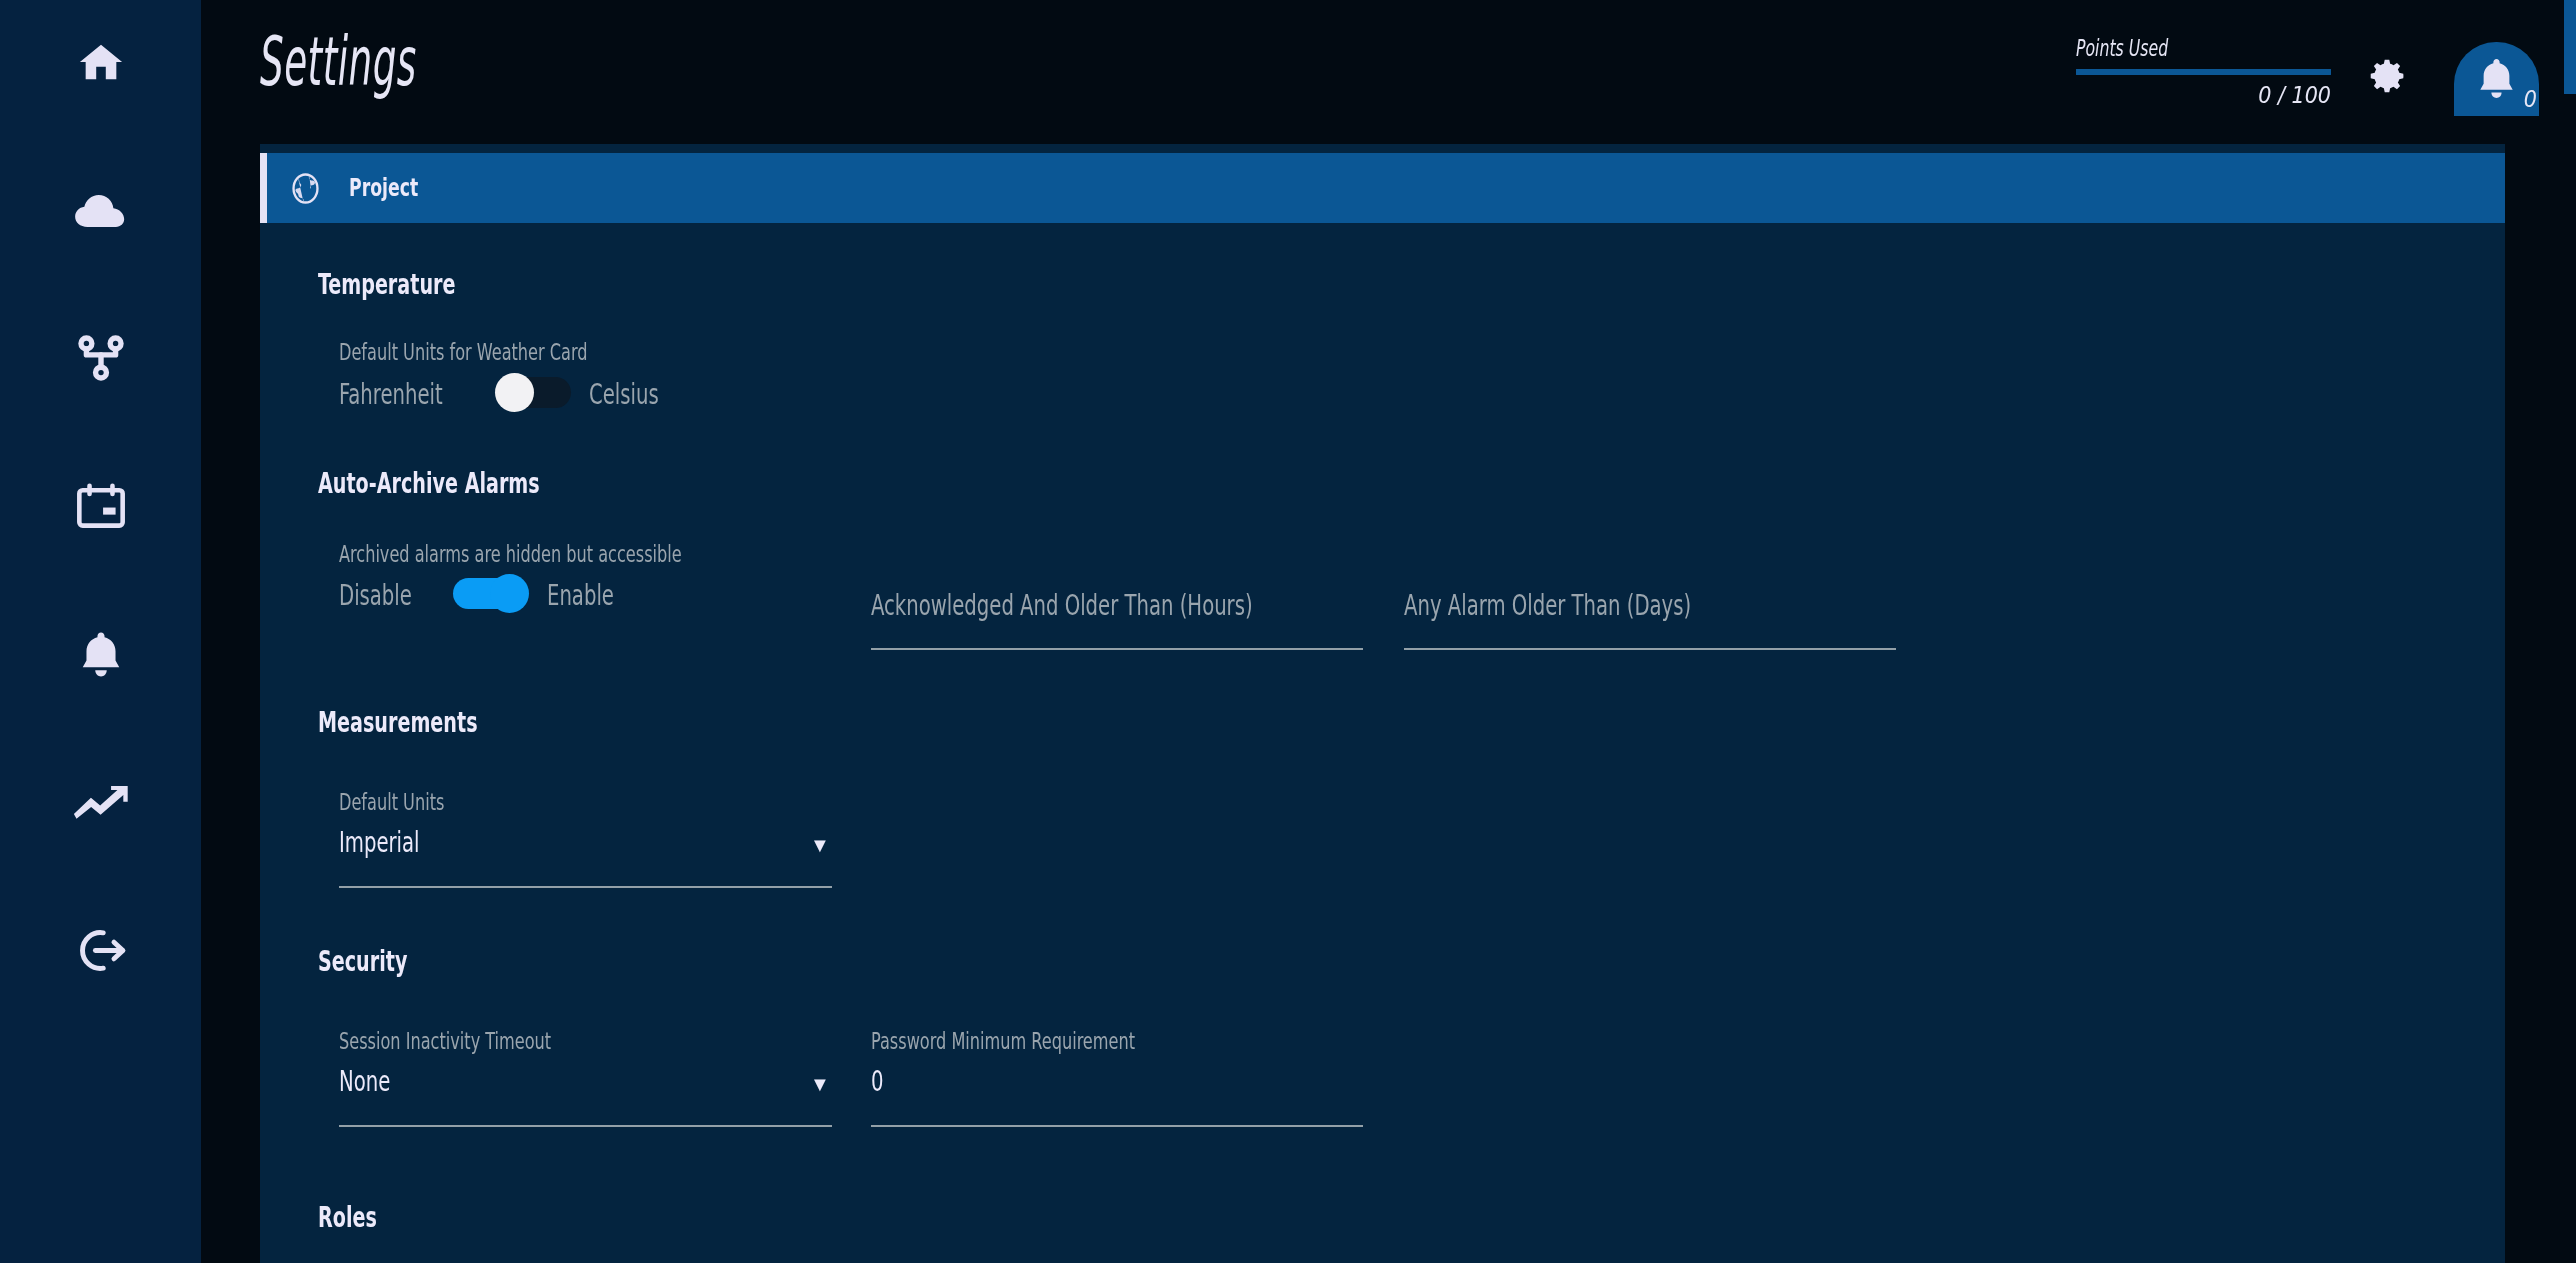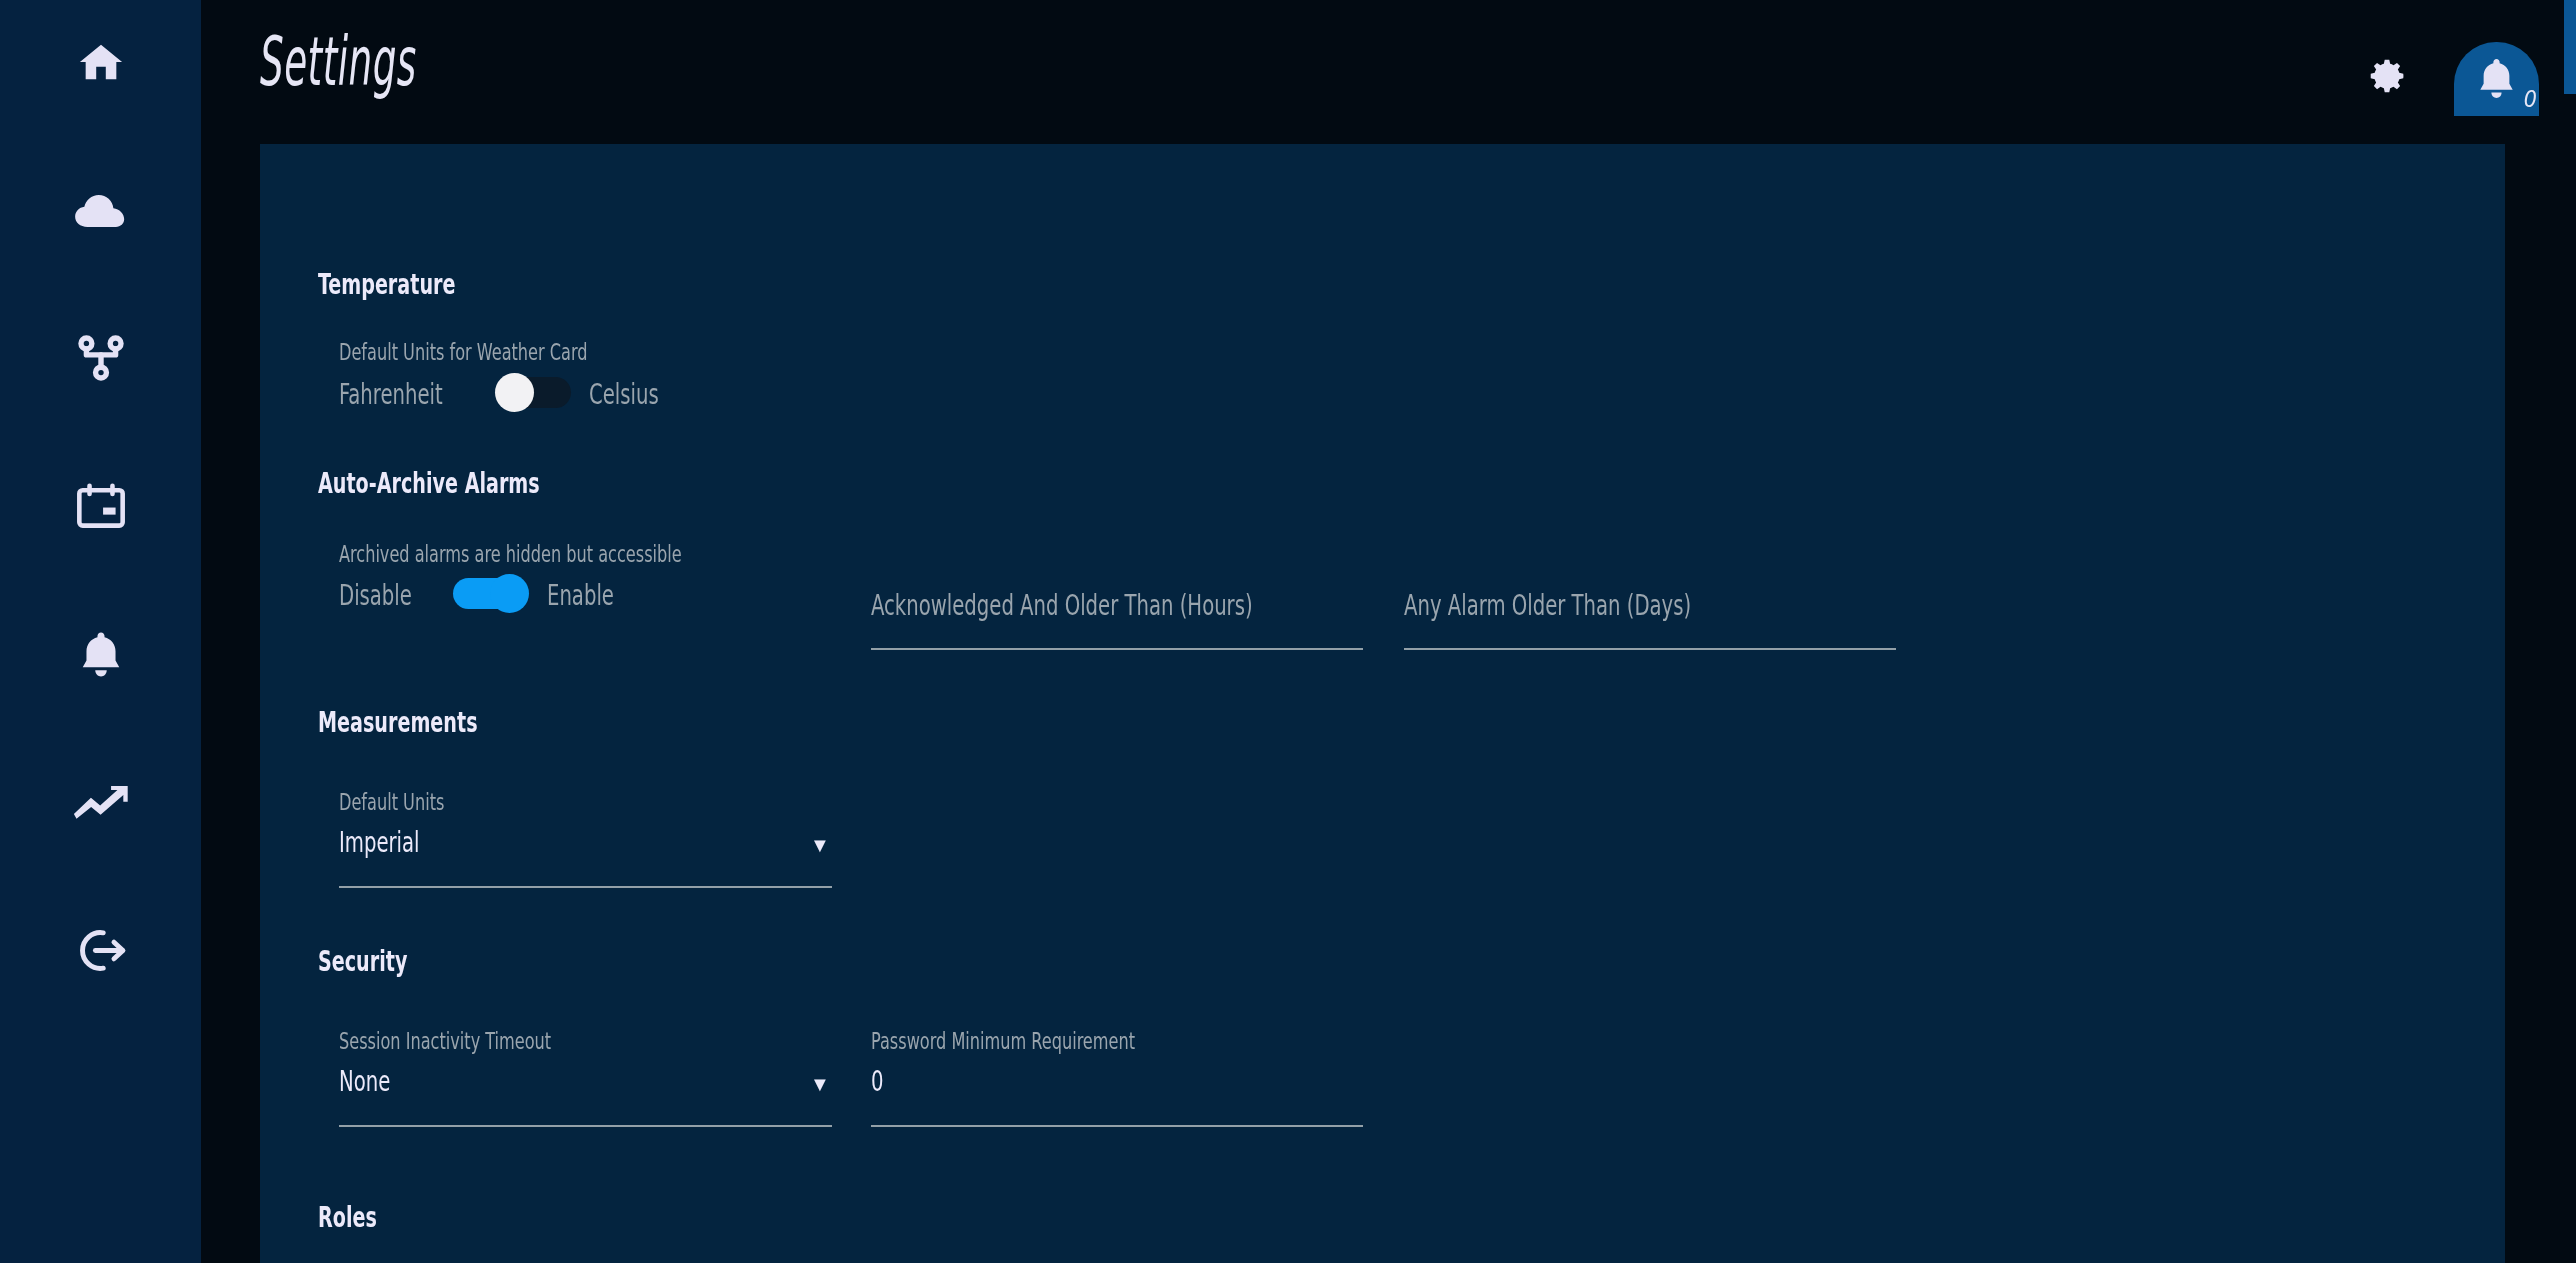--- a/index.html
+++ b/index.html
@@ -240,20 +240,27 @@
           <path d="M9.5 10.5 L21.5 10.5"></path>
           <path d="M17.8 6.8 L21.8 10.5 L17.8 14.2"></path>
         </svg>
       </span>
     </div>
   </nav>
 
   <header class="header">
     <div class="page-title">Settings</div>
 
+    <div class="points-block">
+      <span class="points-label">Points Used</span>
+      <div class="points-bar">
+        <div class="points-bar-fill" style="width:100%"></div>
+      </div>
+      <div class="points-value">0 / 100</div>
+    </div>
 
     <div class="gear-btn">
       <span>
         <svg width="42" height="42" viewBox="0 0 24 24" fill="#e4e2f5">
           <path d="M12 8.2a3.8 3.8 0 1 0 0 7.6 3.8 3.8 0 0 0 0-7.6zm9.3 5.1.1-1.3-.1-1.3-2.3-.5a7.2 7.2 0 0 0-.8-1.9l1.3-2-1.8-1.8-2 1.3a7.2 7.2 0 0 0-1.9-.8L13.3 2.7h-2.6l-.5 2.3a7.2 7.2 0 0 0-1.9.8l-2-1.3-1.8 1.8 1.3 2a7.2 7.2 0 0 0-.8 1.9l-2.3.5v2.6l2.3.5c.2.7.4 1.3.8 1.9l-1.3 2 1.8 1.8 2-1.3c.6.4 1.2.6 1.9.8l.5 2.3h2.6l.5-2.3c.7-.2 1.3-.4 1.9-.8l2 1.3 1.8-1.8-1.3-2c.4-.6.6-1.2.8-1.9z"></path>
         </svg>
       </span>
     </div>
 
     <div class="bell-btn">
@@ -262,20 +269,31 @@
           <path d="M10 1.2 C10.9 1.2 11.6 1.9 11.6 2.8 L11.6 3.4 C14.6 4.1 16.6 6.7 16.6 9.8 L16.6 14 L18.3 17 L1.7 17 L3.4 14 L3.4 9.8 C3.4 6.7 5.4 4.1 8.4 3.4 L8.4 2.8 C8.4 1.9 9.1 1.2 10 1.2 Z"></path>
           <path d="M7.4 18.4 L12.6 18.4 C12.6 20.1 11.4 21.2 10 21.2 C8.6 21.2 7.4 20.1 7.4 18.4 Z"></path>
         </svg>
       </span>
     </div>
     <div class="bell-badge">0</div>
   </header>
 
   <div class="panel"></div>
 
+  <div class="project-banner">
+    <div class="banner-accent"></div>
+    <span class="banner-globe">
+      <svg width="35" height="35" viewBox="0 0 24 24" fill="none" stroke="#e4e2f5" stroke-width="1.6">
+        <ellipse cx="12" cy="12" rx="8.2" ry="9.6"></ellipse>
+        <path d="M7 5.2c1.2 1.4.4 2.7 1.6 3.6 1 .8.2 2.1-.6 2.6-.9.6-2.3.2-2.8 1.3-.4 1 .5 1.9 1.3 2.5.9.7.4 2.1 1.3 2.8.8.6 1.9.4 2.6 1.2.5.6.4 1.5.2 2.1" fill="#e4e2f5" stroke="none" opacity="0.95"></path>
+        <path d="M14.6 3.6c-.6.9-.2 2 .6 2.6.9.6 2.2.2 2.9.9.6.6.5 1.7-.2 2.2-.8.6-2 .3-2.6 1-.5.6-.2 1.5.4 1.9" fill="#e4e2f5" stroke="none" opacity="0.95"></path>
+      </svg>
+    </span>
+    <span class="banner-label">Project</span>
+  </div>
 
   <div class="section-title" style="left:318px; top:268px;">Temperature</div>
   <div class="field-label" style="left:339px; top:339px;">Default Units for Weather Card</div>
   <div class="toggle-text" style="left:339px; top:378px;">Fahrenheit</div>
   <div class="toggle off" style="left:499px; top:377px;">
     <div class="knob"></div>
   </div>
   <div class="toggle-text" style="left:589px; top:378px;">Celsius</div>
 
   <div class="section-title" style="left:318px; top:467px;">Auto-Archive Alarms</div>

